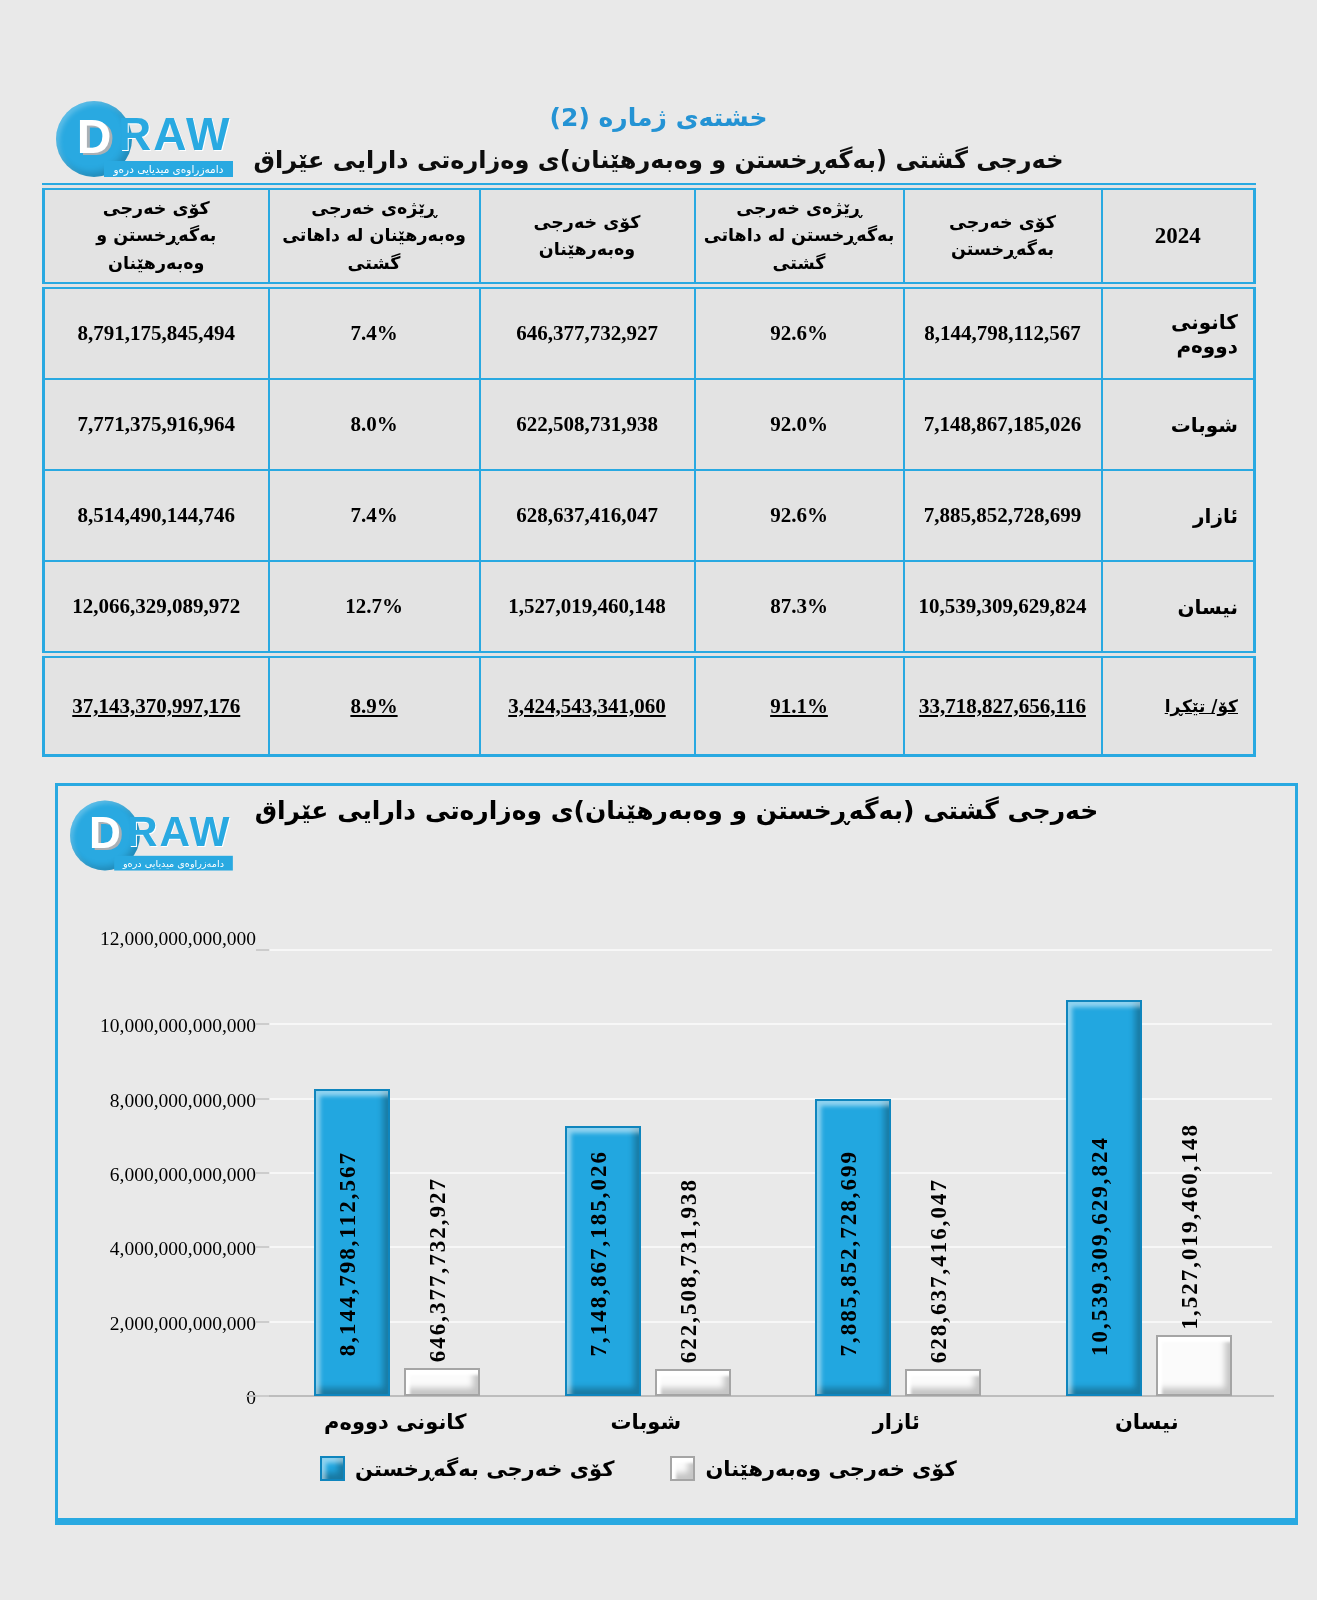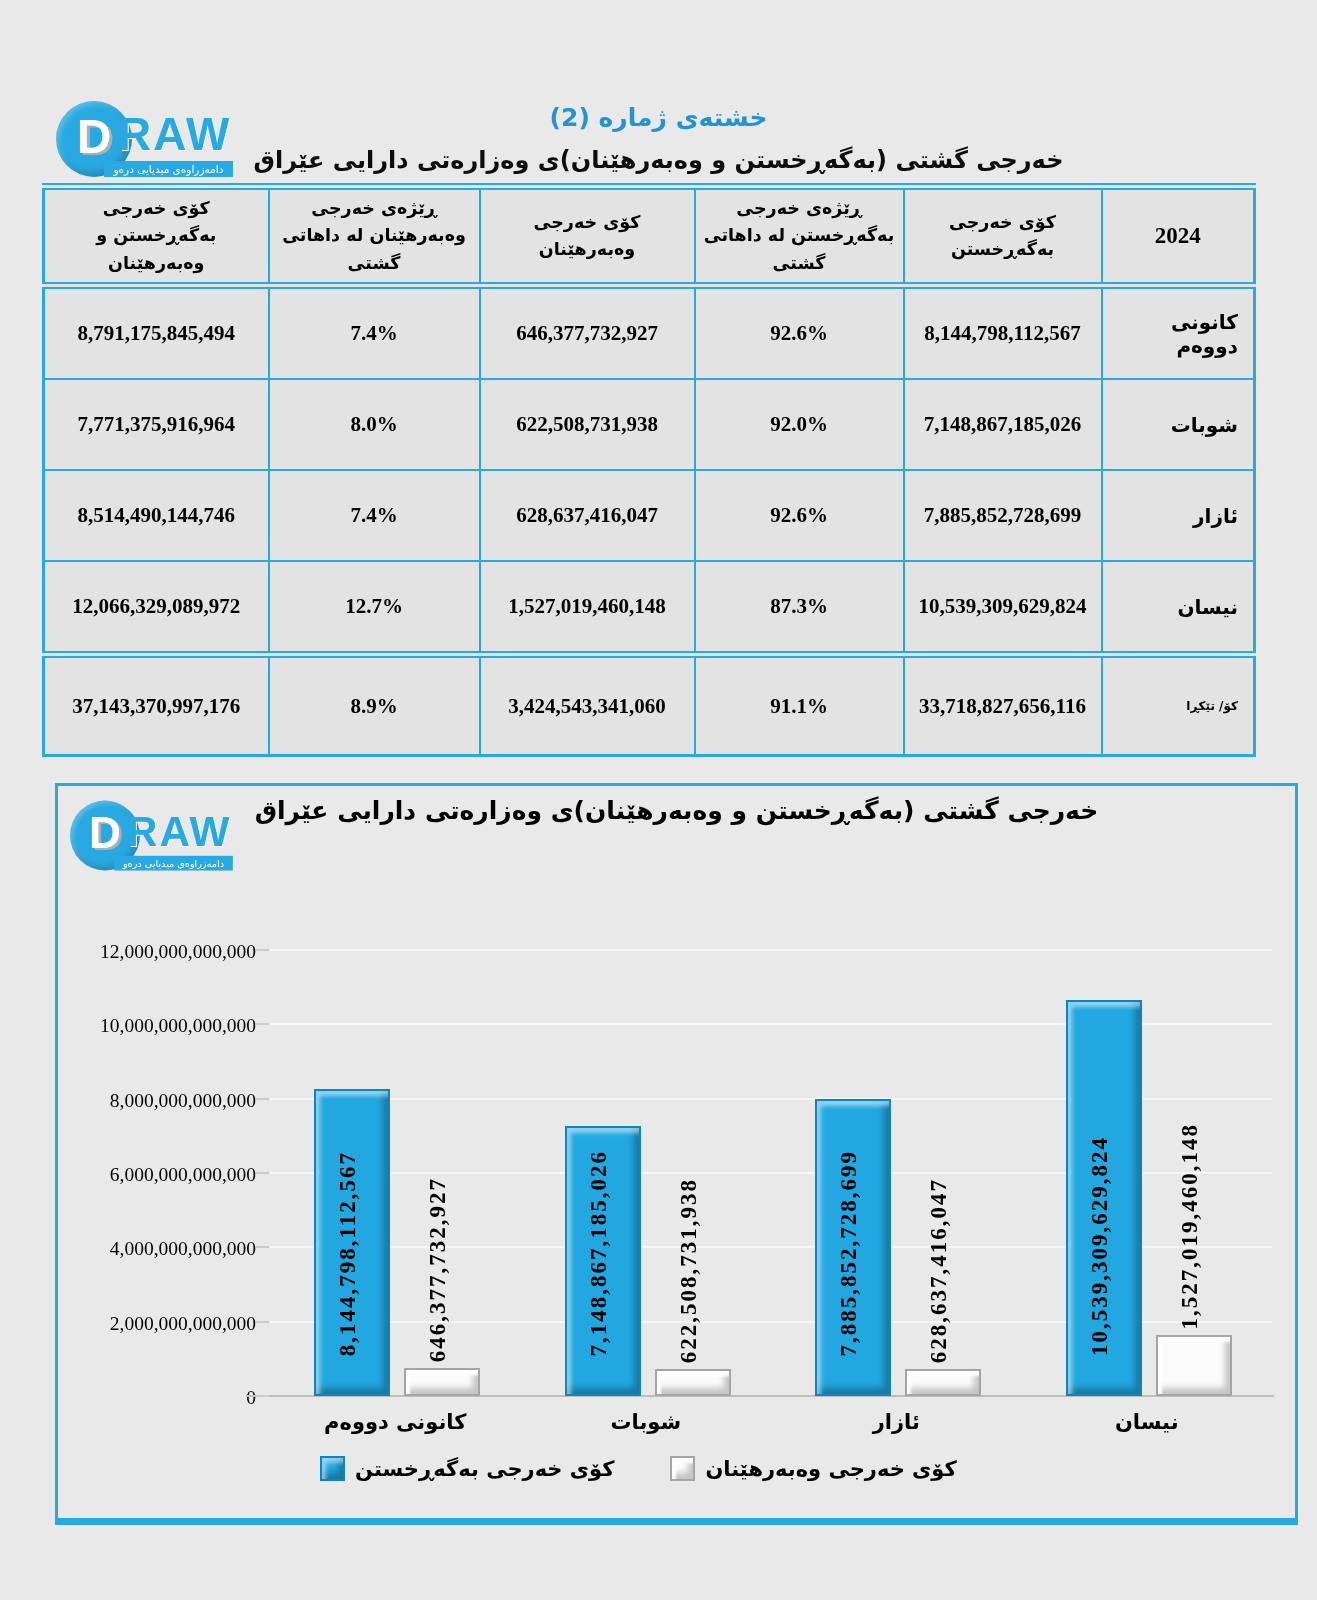--- a/index.html
+++ b/index.html
@@ -38,22 +38,22 @@
       border-collapse:collapse;table-layout:fixed;background:var(--cellbg);
       border:3px solid var(--ac);}
   .data-table th,.data-table td{border:2px solid var(--ac);background:var(--cellbg);font-weight:bold;}
   .data-table thead th{height:88px;font-size:17.5px;font-weight:bold;text-align:center;
       padding:2px 6px;line-height:1.55;border-top:7px double var(--ac);
       border-bottom:7px double var(--ac);}
   .data-table th.year{font-family:"Liberation Serif","DejaVu Serif",serif;font-size:23px;}
   .data-table tbody td{height:87px;}
   td.c-month{text-align:right;padding-right:15px;font-size:20px;}
   td.c-num{text-align:center;font-family:"Liberation Serif","DejaVu Serif",serif;font-size:21px;}
-  tr.total td{border-top:7px double var(--ac);font-weight:bold;height:94px;}
-  tr.total td.c-month{font-size:12px;}
+  tr.total td{border-top:7px double var(--ac);font-weight:bold;height:94px;text-decoration:underline;}
+  tr.total td.c-month{font-size:17px;}
 
   
   .chart-box{position:absolute;top:783px;left:55px;width:1237px;height:732px;
       border:3px solid var(--ac);border-bottom-width:7px;background:var(--pagebg);}
   .chart-logo{top:10px;left:12px;transform:scale(.92);transform-origin:top left;}
   .chart-titles{position:absolute;top:6px;left:0;right:0;text-align:center;
       font-weight:bold;direction:rtl;}
   .ct1{font-size:28px;line-height:1.45;}
   .ct2{font-size:25px;line-height:1.5;}
   .ct3{font-size:25px;line-height:1.5;}
@@ -183,21 +183,21 @@
       <div class="ct2">خەرجی گشتی (بەگەڕخستن و وەبەرهێنان)ی وەزارەتی دارایی عێراق</div>
     </div>
 
     <div class="yaxis" id="yaxis">
         <div class="ytick" style="bottom: -13px;">0</div>
         <div class="ytick" style="bottom: 61.3333px;">2,000,000,000,000</div>
         <div class="ytick" style="bottom: 135.667px;">4,000,000,000,000</div>
         <div class="ytick" style="bottom: 210px;">6,000,000,000,000</div>
         <div class="ytick" style="bottom: 284.333px;">8,000,000,000,000</div>
         <div class="ytick" style="bottom: 358.667px; margin-left: 36px;">10,000,000,000,000</div>
-        <div class="ytick" style="bottom: 433px;">12,000,000,000,000</div>
+        <div class="ytick" style="bottom: 446px;">12,000,000,000,000</div>
       </div>
     <div class="baseline"></div>
     <div class="plot" id="plot">
         <div class="grid" style="bottom: 73.3333px;"></div>
         <div class="grid" style="bottom: 147.667px;"></div>
         <div class="grid" style="bottom: 222px;"></div>
         <div class="grid" style="bottom: 296.333px;"></div>
         <div class="grid" style="bottom: 370.667px;"></div>
         <div class="grid" style="bottom: 445px;"></div>
         <div class="bar-group" style="left: 0px; width: 250.5px;">

